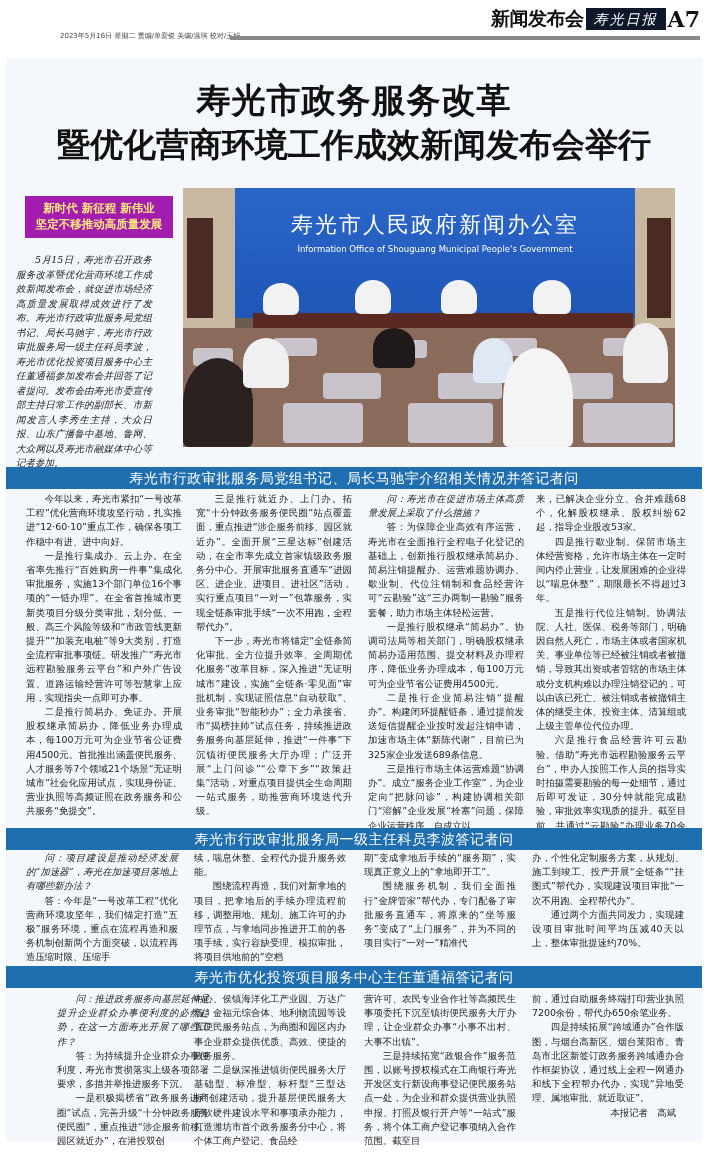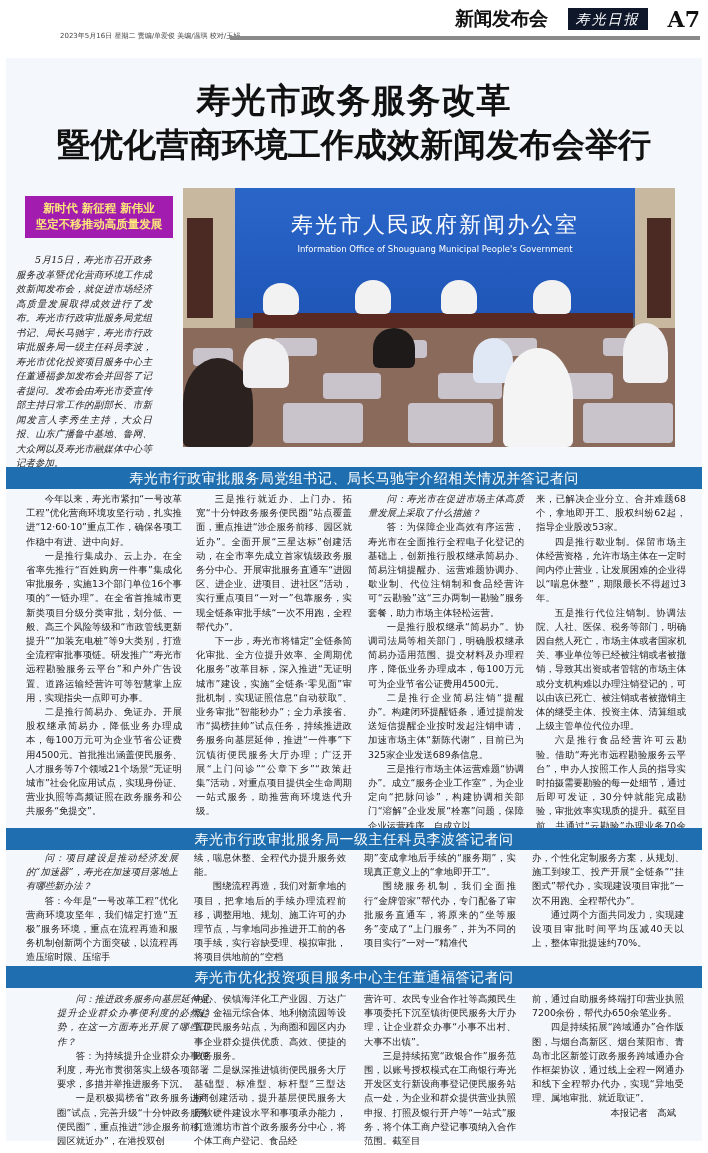--- a/index.html
+++ b/index.html
@@ -1,20 +1,20 @@
 <!DOCTYPE html>
 <html><head>
 <meta charset="utf-8">
 <style>
   * { box-sizing: border-box; margin: 0; padding: 0; }
   html, body { width: 708px; height: 1153px; background: #ffffff; overflow: hidden; }
   body { font-family: "DejaVu Sans", sans-serif; color: #1a1a1a; position: relative; }
 
   .masthead { position: absolute; left: 0; top: 0; width: 708px; height: 50px; }
-  .mast-right { position: absolute; right: 8px; top: 6px; display: flex; align-items: center; gap: 20px; }
+  .mast-right { position: absolute; right: 8px; top: 6px; display: flex; align-items: center; gap: 2px; }
   .mast-section { font-family: "DejaVu Serif", serif; font-weight: bold; font-size: 19px; color: #111; letter-spacing: -0.5px; }
   .mast-logo { background: #0f172a; color: #fff; font-family: "DejaVu Serif", serif; font-style: italic; font-size: 14px; padding: 3px 8px; height: 22px; line-height: 16px; letter-spacing: 2px; }
   .mast-page { font-family: "DejaVu Serif", serif; font-weight: bold; font-size: 22px; color: #111; }
   .dateline { position: absolute; left: 60px; top: 31px; font-size: 7px; color: #444; white-space: nowrap; }
   .mast-rule { position: absolute; left: 230px; right: 8px; top: 36px; height: 4px; background: #8a8a8a; }
 
   .page-panel { position: absolute; left: 6px; right: 6px; top: 58px; bottom: 12px; background: #f4f7fb; }
 
   .headline { position: absolute; left: 0; width: 708px; top: 78px; text-align: center; font-family: "DejaVu Serif", serif; font-weight: bold; color: #111; }
   .headline .l1 { font-size: 34px; letter-spacing: 1px; line-height: 44px; }
@@ -119,21 +119,21 @@
   <p>下一步，寿光市将锚定“全链条简化审批、全方位提升效率、全周期优化服务”改革目标，深入推进“无证明城市”建设，实施“全链条·零见面”审批机制，实现证照信息“自动获取”、业务审批“智能秒办”；全力承接省、市“揭榜挂帅”试点任务，持续推进政务服务向基层延伸，推进“一件事”下沉镇街便民服务大厅办理；广泛开展“上门问诊”“公章下乡”“政策赶集”活动，对重点项目提供全生命周期一站式服务，助推营商环境迭代升级。</p>
 </div>
 <div class="col" style="left:368px;top:492px;width:156px;">
   <p class="q">问：寿光市在促进市场主体高质量发展上采取了什么措施？</p>
   <p>答：为保障企业高效有序运营，寿光市在全面推行全程电子化登记的基础上，创新推行股权继承简易办、简易注销提醒办、运营难题协调办、歇业制、代位注销制和食品经营许可“云勘验”这“三办两制一勘验”服务套餐，助力市场主体轻松运营。</p>
   <p>一是推行股权继承“简易办”。协调司法局等相关部门，明确股权继承简易办适用范围、提交材料及办理程序，降低业务办理成本，每100万元可为企业节省公证费用4500元。</p>
   <p>二是推行企业简易注销“提醒办”。构建闭环提醒链条，通过提前发送短信提醒企业按时发起注销申请，加速市场主体“新陈代谢”，目前已为325家企业发送689条信息。</p>
   <p>三是推行市场主体运营难题“协调办”。成立“服务企业工作室”，为企业定向“把脉问诊”，构建协调相关部门“溶解”企业发展“栓塞”问题，保障企业运营秩序。自成立以</p>
 </div>
 <div class="col" style="left:536px;top:492px;width:150px;">
-  <p class="cont">来，已解决企业分立、合并难题68个，拿地即开工、股权纠纷62起，指导企业股改53家。</p>
+  <p class="cont">来，已解决企业分立、合并难题68个，化解股权继承、股权纠纷62起，指导企业股改53家。</p>
   <p>四是推行歇业制。保留市场主体经营资格，允许市场主体在一定时间内停止营业，让发展困难的企业得以“喘息休整”，期限最长不得超过3年。</p>
   <p>五是推行代位注销制。协调法院、人社、医保、税务等部门，明确因自然人死亡，市场主体或者国家机关、事业单位等已经被注销或者被撤销，导致其出资或者管辖的市场主体或分支机构难以办理注销登记的，可以由该已死亡、被注销或者被撤销主体的继受主体、投资主体、清算组或上级主管单位代位办理。</p>
   <p>六是推行食品经营许可云勘验。借助“寿光市远程勘验服务云平台”，申办人按照工作人员的指导实时拍摄需要勘验的每一处细节，通过后即可发证，30分钟就能完成勘验，审批效率实现质的提升。截至目前，共通过“云勘验”办理业务70余件。</p>
 </div>
 
 <div class="bar" style="top:828px;">寿光市行政审批服务局一级主任科员李波答记者问</div>
 <div class="col" style="left:26px;top:851px;width:152px;">
   <p class="q">问：项目建设是推动经济发展的“加速器”，寿光在加速项目落地上有哪些新办法？</p>
   <p>答：今年是“一号改革工程”优化营商环境攻坚年，我们锚定打造“五极”服务环境，重点在流程再造和服务机制创新两个方面突破，以流程再造压缩时限、压缩手</p>
 </div>

